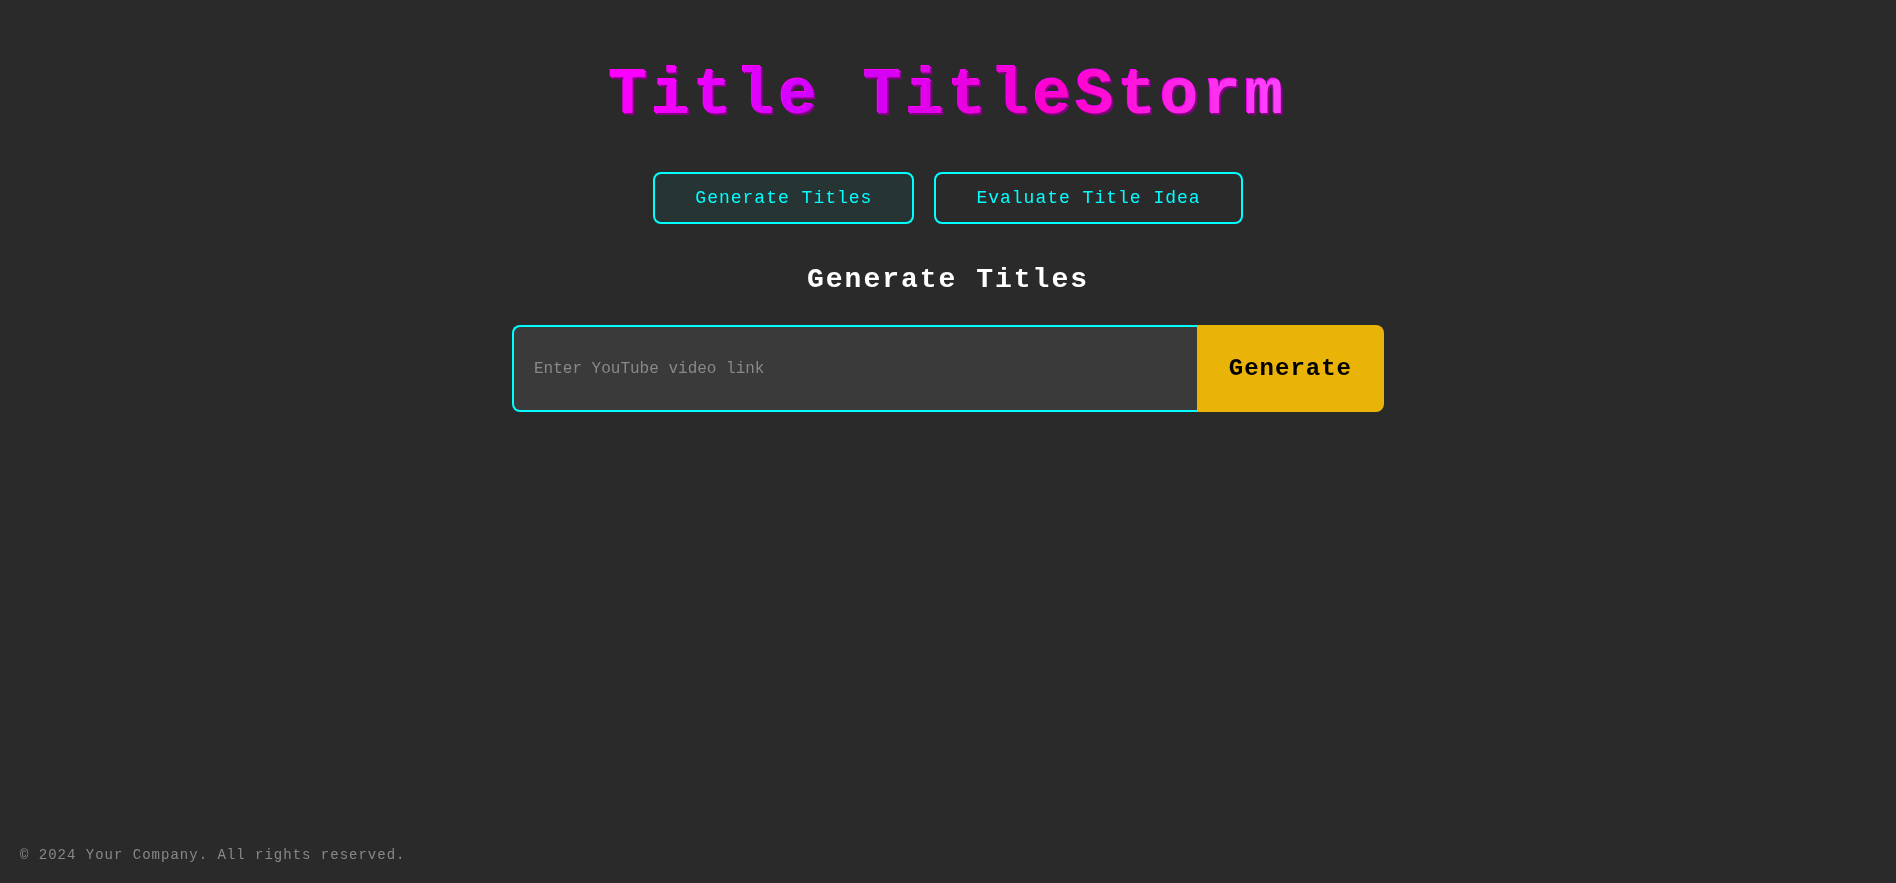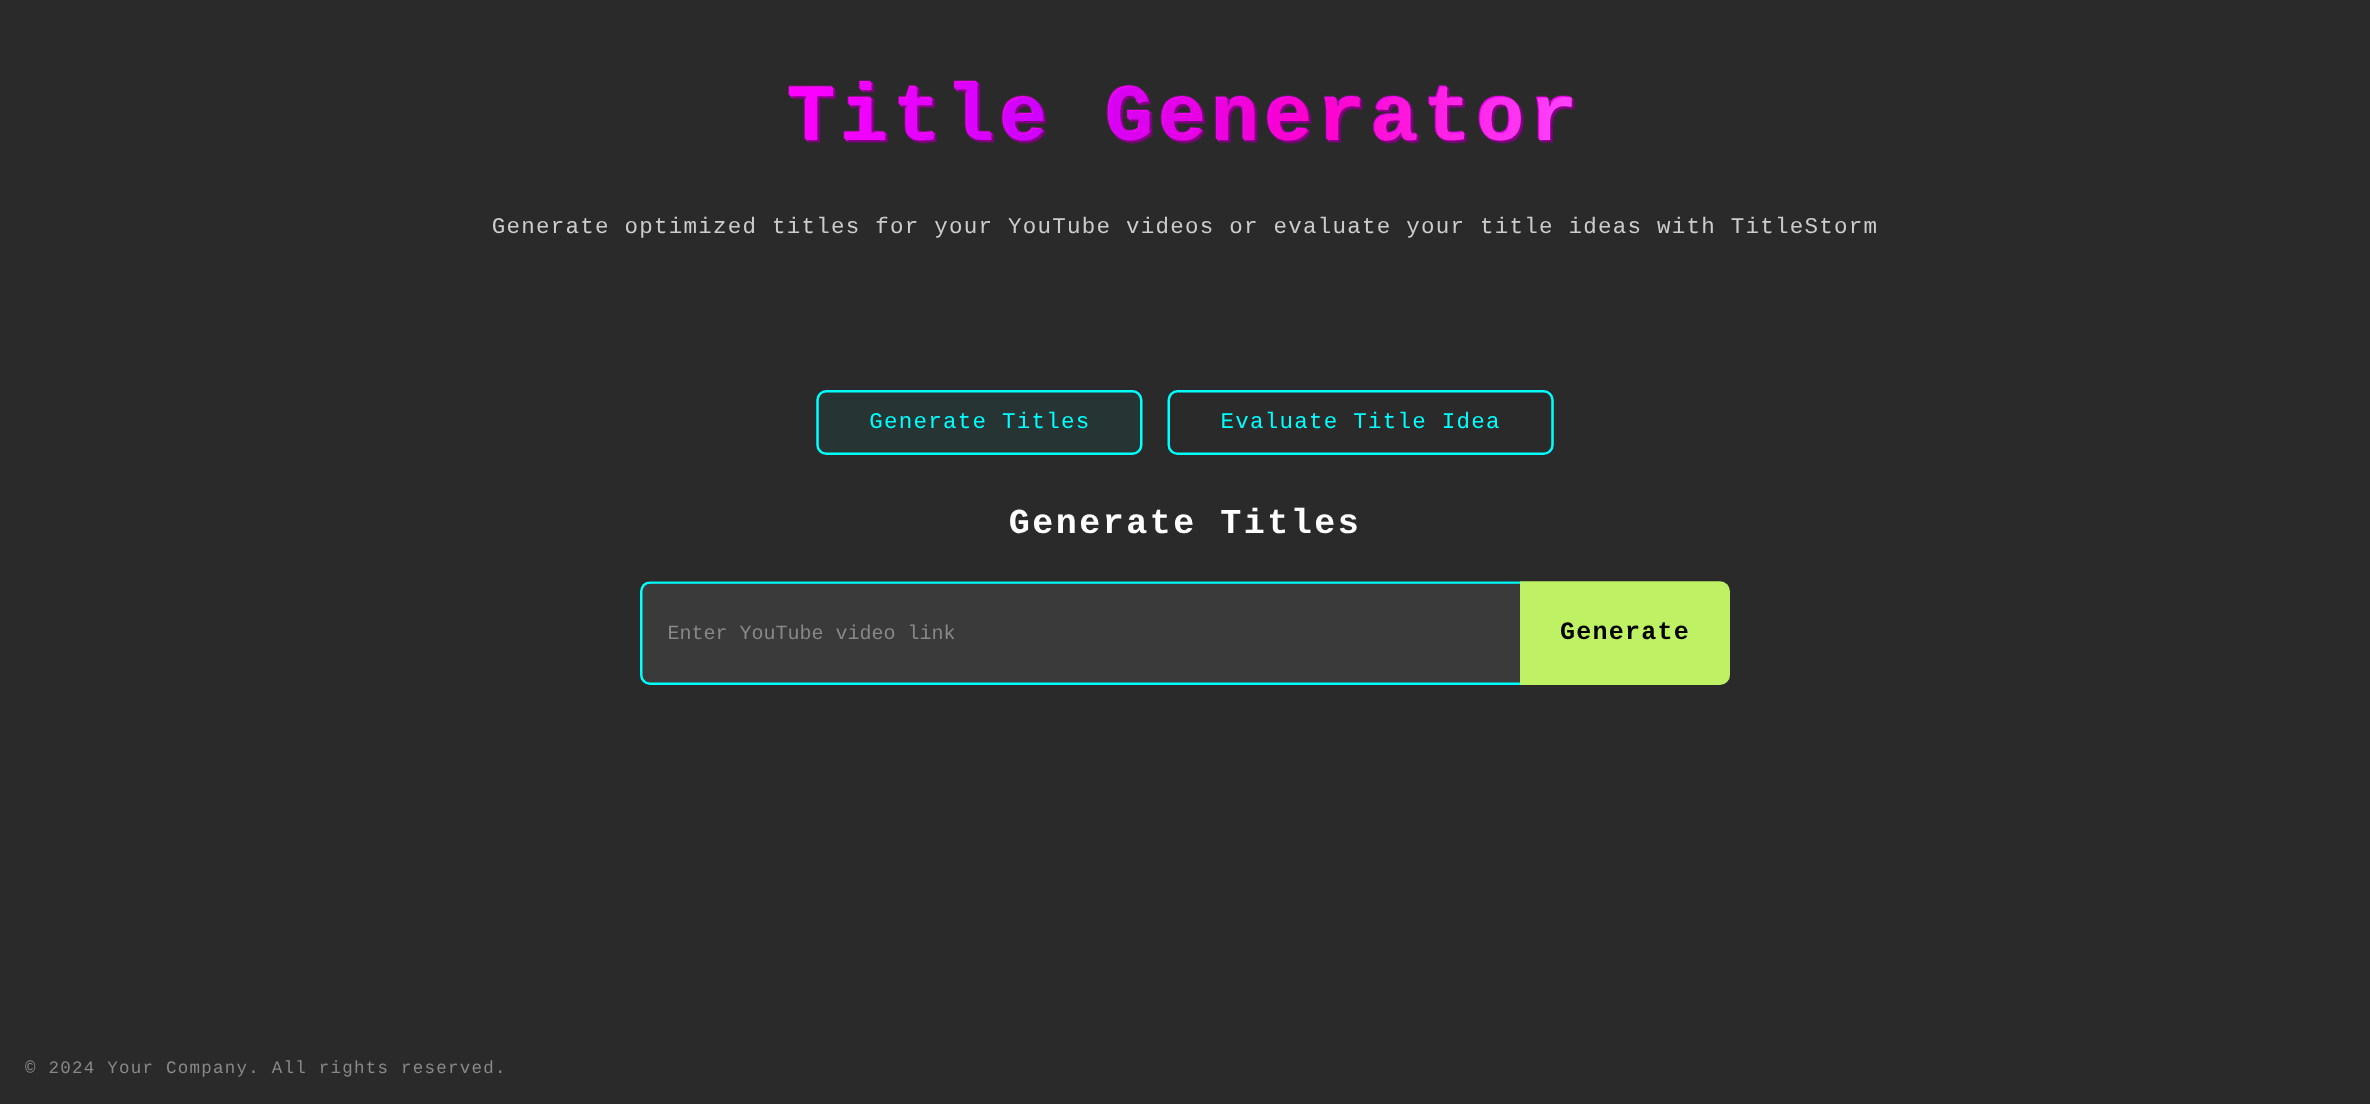--- a/index.html
+++ b/index.html
@@ -101,25 +101,25 @@
       font-family: 'Courier New', Courier, monospace;
       outline: none;
     }
 
     .video-input::placeholder {
       color: #888888;
     }
 
     .generate-btn {
       padding: 30px 32px;
-      background: #bef264;
+      background: #eab308;
       border: none;
       border-radius: 0 8px 8px 0;
       color: #000000;
-      font-size: 20px;
+      font-size: 24px;
       font-family: 'Courier New', Courier, monospace;
       font-weight: bold;
       cursor: pointer;
       letter-spacing: 1px;
       transition: background 0.2s;
     }
 
     footer {
       width: 100%;
       text-align: left;
@@ -129,23 +129,22 @@
       font-size: 14px;
       letter-spacing: 1px;
       margin-top: auto;
     }
   </style>
 </head>
 <body>
 
 <div class="main-container">
 
-  <h1 class="app-title">Title Generator</h1>
+  <h1 class="app-title">Title TitleStorm</h1>
 
-  <p class="subtitle">Generate optimized titles for your YouTube videos or evaluate your title ideas with TitleStorm</p>
 
   <div class="tab-buttons">
     <button class="tab-btn active">Generate Titles</button>
     <button class="tab-btn">Evaluate Title Idea</button>
   </div>
 
   <h2 class="section-title">Generate Titles</h2>
 
   <div class="input-row">
     <input class="video-input" type="text" placeholder="Enter YouTube video link" style="">

